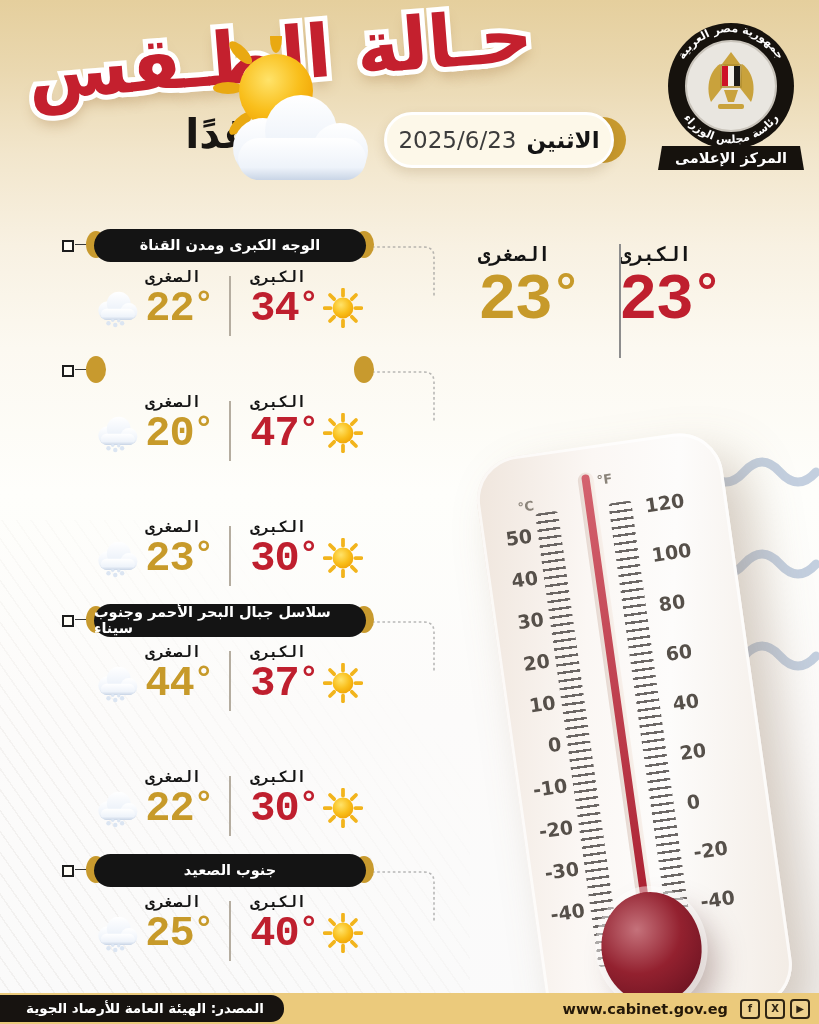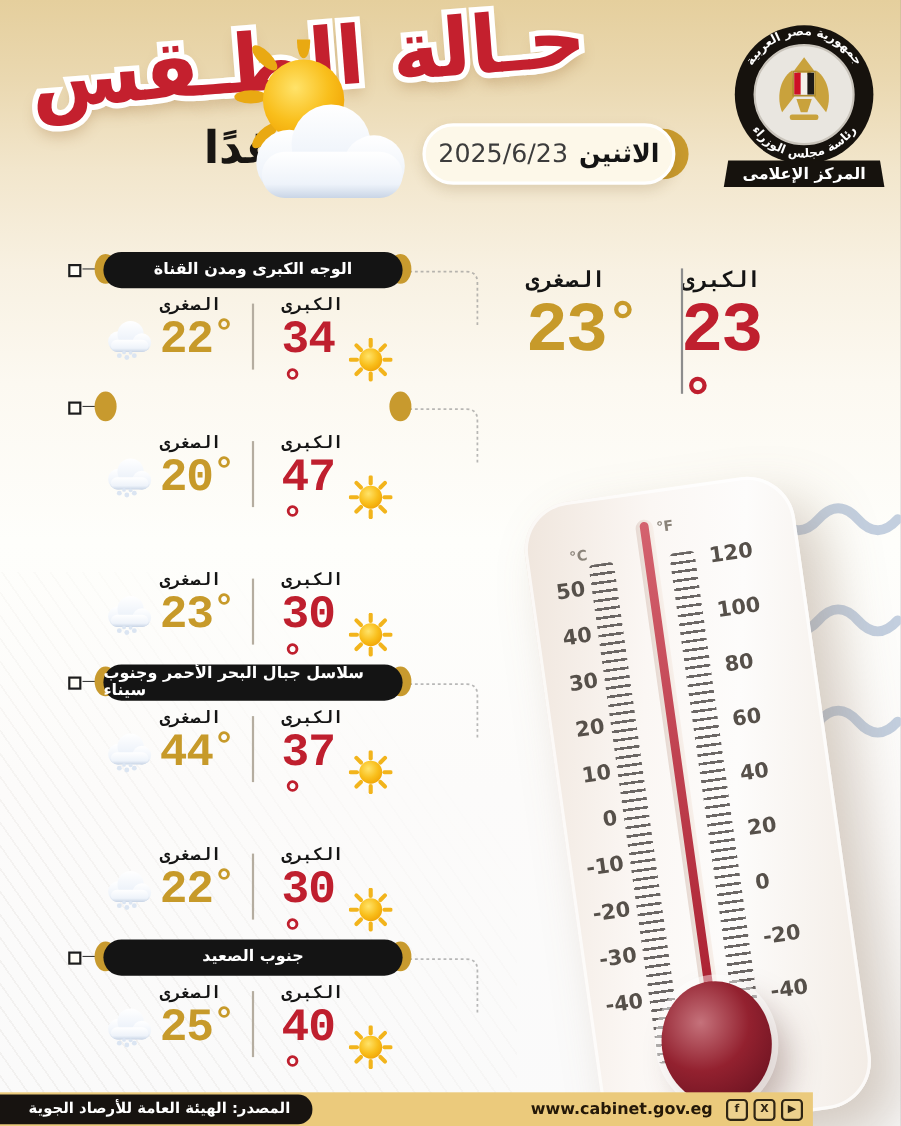--- a/index.html
+++ b/index.html
@@ -47,21 +47,21 @@
   .sq{position:absolute;left:12px;top:13px;width:8px;height:8px;border:2px solid #1d1d1d;background:#fffdf6;}
   .dash{position:absolute;left:25px;top:17px;width:14px;height:0;border-top:1.6px solid #3a3a3a;}
   .tail{position:absolute;left:320px;top:14px;opacity:.6;}
   .tail path{fill:none;stroke:#8b8b8b;stroke-width:1.6;stroke-dasharray:2.6 2.6;}
   .card-body{position:absolute;left:28px;top:41px;width:304px;display:flex;align-items:flex-start;}
   .temp-cell{flex:1;display:flex;align-items:center;justify-content:center;gap:5px;}
   .v-div{width:2px;height:60px;background:#b5ada0;margin-top:8px;}
   .num-block{display:flex;flex-direction:column;font-family:Liberation Mono, monospace;}
   .t-label{font-size:15.5px;font-weight:bold;color:#141414;}
   .t-value{font-weight:bold;font-size:42px;line-height:1.08;letter-spacing:-1px;display:flex;align-items:flex-start;}
-  .t-value.red{color:#bf1f2e;flex-direction:column;}
+  .t-value.red{color:#bf1f2e;}
   .t-value.gold{color:#c79a2a;}
   .deg{font-size:.8em;line-height:1.1;}
   .wicon{margin-top:16px;}
   
   .waves{position:absolute;left:596px;top:450px;z-index:1;}
   .waves path{fill:none;stroke:#b9c7d9;stroke-width:9;stroke-linecap:round;opacity:.85;}
   .thermo{position:absolute;left:470px;top:445px;width:248px;height:580px;z-index:2;
     transform:rotate(-8deg);transform-origin:50% 0;
     background:linear-gradient(100deg,#efe5dc 0%,#fbf7f4 35%,#fdfcfb 60%,#f2ebe4 100%);
     border-radius:44px;box-shadow:22px 26px 48px rgba(140,115,90,.35), inset 0 0 0 3px rgba(255,255,255,.7);}
@@ -77,21 +77,21 @@
   .s1{left:56px;}
   .s2{left:130px;}
   .groove{position:absolute;left:103px;top:26px;width:16px;height:482px;border-radius:8px;
     background:linear-gradient(to right,#e7dad3,#f8f0ea);}
   .mercury{position:absolute;left:107px;top:28px;width:8px;height:472px;border-radius:4px;
     background:linear-gradient(to bottom,#d4636f,#a81b2c);}
   .bulb{position:absolute;left:61px;top:450px;width:100px;height:112px;border-radius:50%;
     background:radial-gradient(circle at 38% 32%,#c5727b 0%,#93212f 45%,#5e0e1c 100%);
     box-shadow:0 0 0 6px rgba(255,255,255,.45),12px 18px 30px rgba(90,50,40,.35);}
   
-  .footer{position:absolute;left:0;top:993px;width:739px;height:31px;background:#ebca7c;display:flex;align-items:center;z-index:10;}
+  .footer{position:absolute;left:0;top:993px;width:819px;height:31px;background:#ebca7c;display:flex;align-items:center;z-index:10;}
   .source-badge{height:25px;background:#171310;color:#fff;font-size:13.5px;font-weight:bold;
     display:flex;align-items:center;padding:0 20px 2px 26px;border-radius:0 13px 13px 0;}
   .f-spacer{flex:1;}
   .site{font-weight:bold;font-size:14.5px;color:#241808;}
   .social{display:flex;gap:5px;margin:0 9px 0 12px;}
   .sico{width:16px;height:16px;border:2px solid #2f2513;border-radius:4px;font-size:10px;font-weight:bold;
     color:#2f2513;display:flex;align-items:center;justify-content:center;background:rgba(255,255,255,.14);cursor:pointer;}
 </style>
 </head>
 <body>

